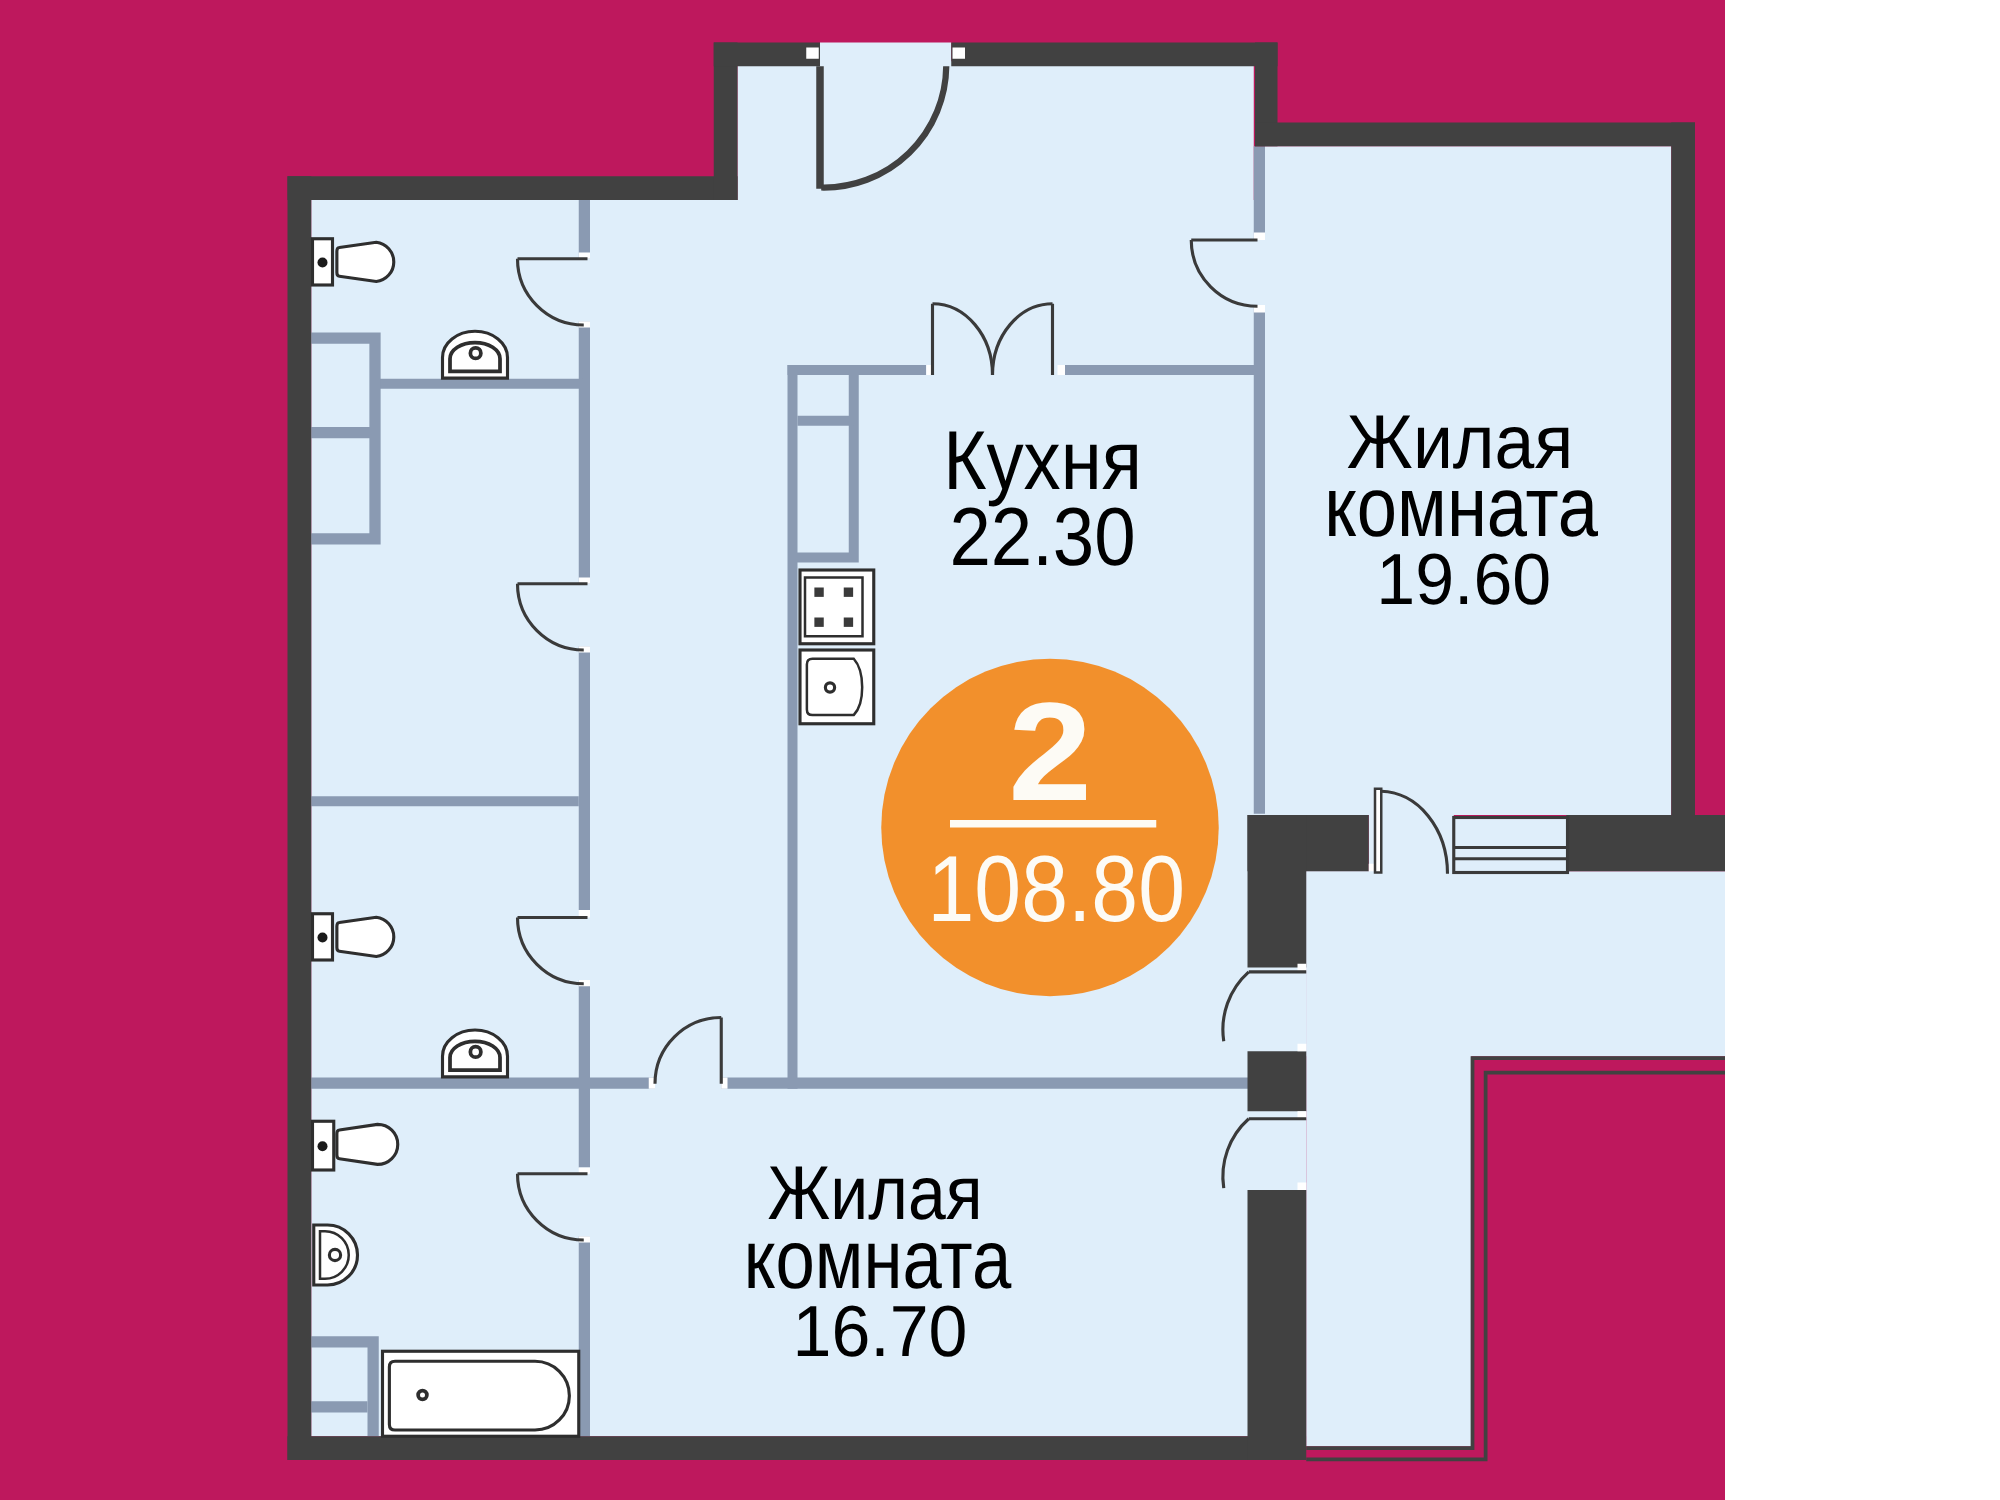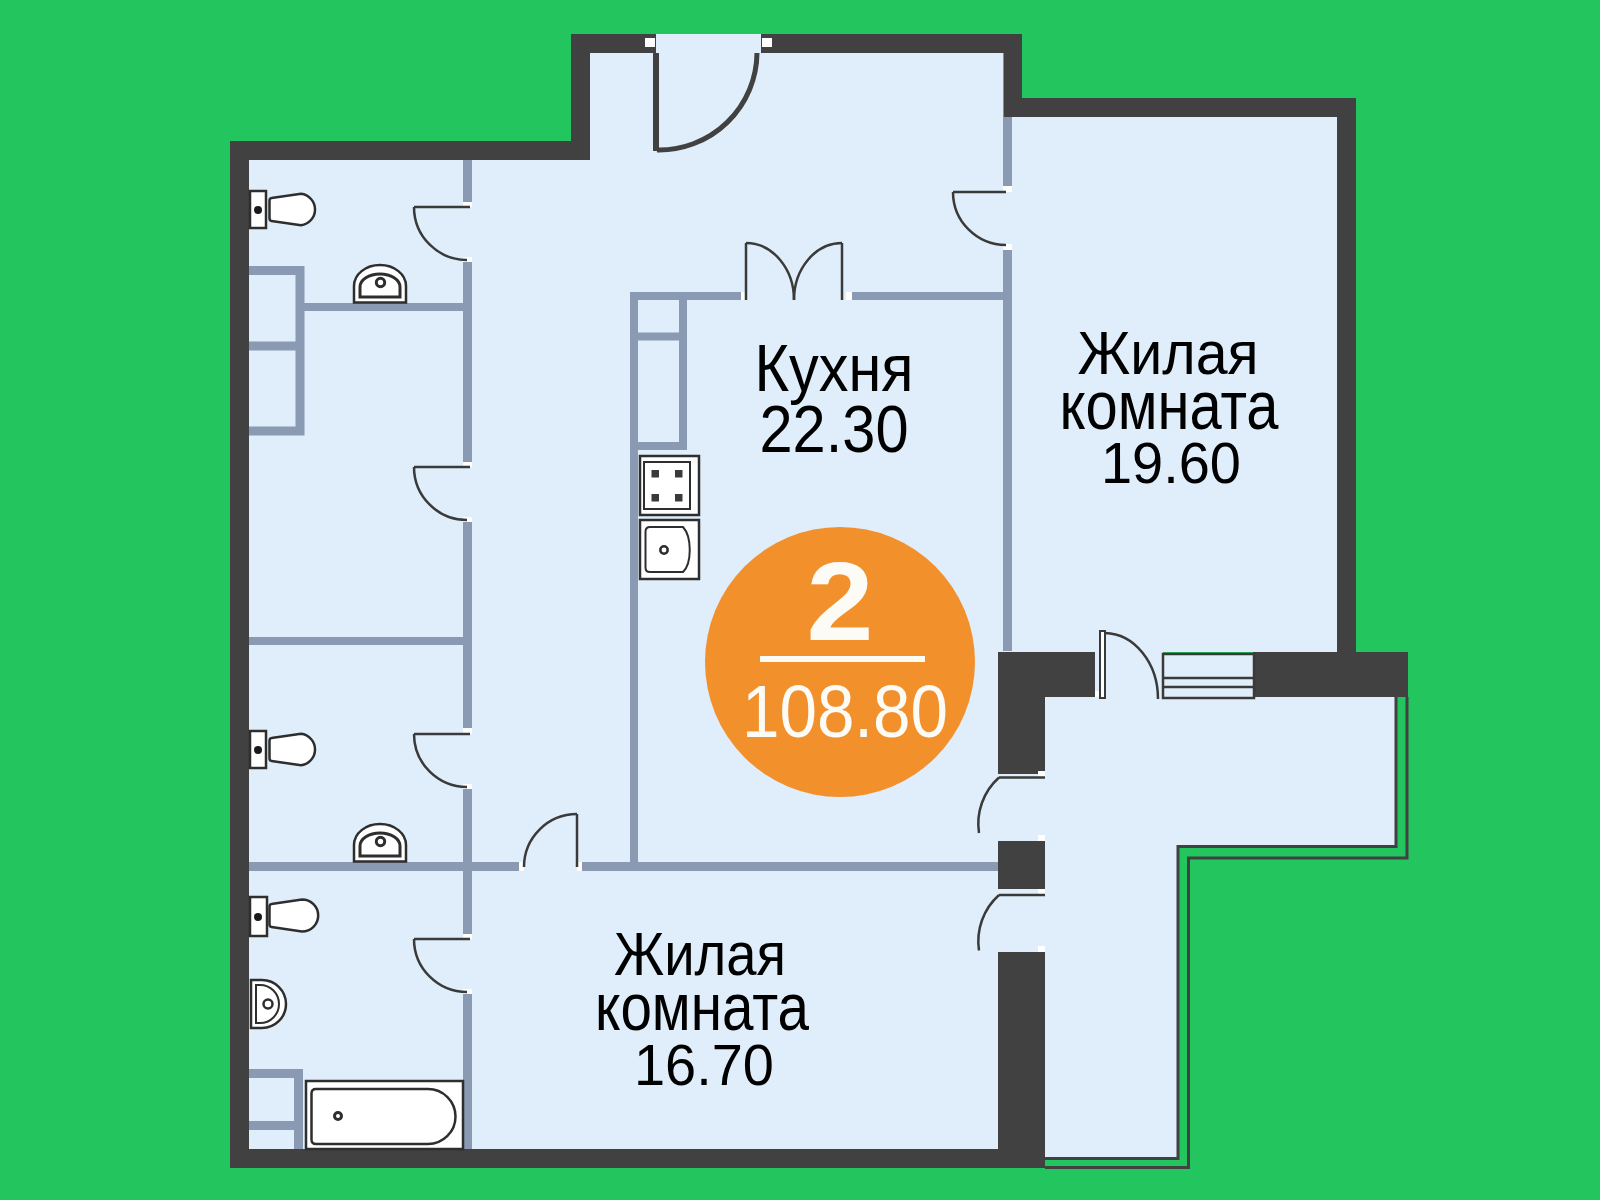--- a/index.html
+++ b/index.html
@@ -1,16 +1,16 @@
 <!DOCTYPE html>
 <html><head>
 <meta charset="utf-8">
 <style>
   html,body{margin:0;padding:0;background:#ffffff;}
-  .wrap{position:relative;width:1600px;height:1200px;background:#22c55e;overflow:hidden;}
+  .wrap{position:relative;width:1380px;height:1200px;background:#be185d;overflow:hidden;}
   svg{position:absolute;left:0;top:0;}
   text{font-family:"Liberation Sans", sans-serif;}
 </style>
 </head>
 <body>
 <div class="wrap">
 <svg width="1600" height="1200" viewBox="0 0 1600 1200">
 
 <rect x="249" y="160" width="796" height="989" fill="#dfeefa"></rect>
 

